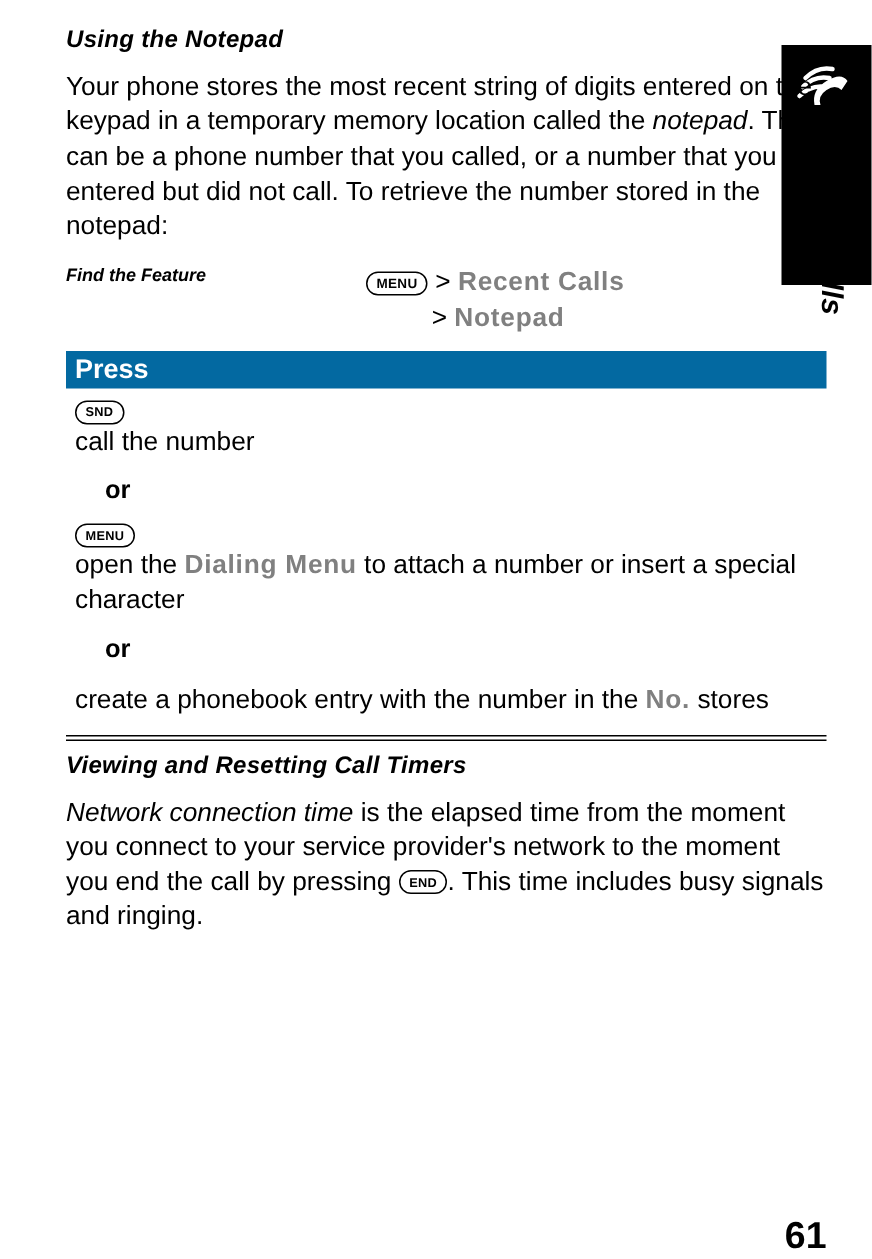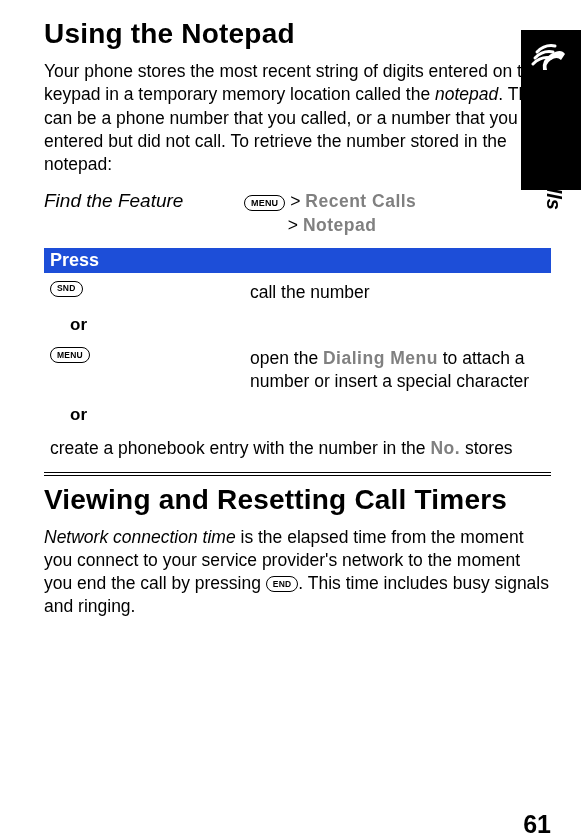--- a/index.html
+++ b/index.html
@@ -11,67 +11,69 @@
     background: #fff;
     color: #000;
   }
   .page {
     padding: 18px 30px 0 44px;
     position: relative;
   }
   h1.section-title {
     font-family: Arial, Helvetica, sans-serif;
     font-weight: 900;
-    font-size: 28px;
+    font-style: italic;
+    font-size: 16px;
     margin-bottom: 10px;
     letter-spacing: 0.2px;
   }
   p.body {
     font-size: 17.5px;
     line-height: 1.33;
     margin-bottom: 10px;
   }
   .feature-row {
     display: flex;
     margin: 14px 0 10px 0;
     align-items: flex-start;
   }
   .feature-label {
-    font-weight: 400;
+    font-weight: 700;
     font-style: italic;
-    font-size: 19px;
+    font-size: 12px;
     width: 200px;
     flex-shrink: 0;
   }
   .feature-path {
     font-size: 17.5px;
     line-height: 1.35;
   }
   .gt { font-style: normal; }
   .menu-text {
     font-family: Arial, Helvetica, sans-serif;
     font-weight: bold;
     color: #808080;
     letter-spacing: 0.5px;
   }
   .table-header {
     display: flex;
-    background: #1d4ed8;
+    background: #0369a1;
     color: #fff;
     font-weight: bold;
     font-size: 18px;
     padding: 2px 6px;
   }
   .col-press { width: 200px; flex-shrink: 0; }
   .col-to { flex: 1; }
   .table-row {
     display: flex;
     padding: 8px 6px;
     font-size: 17.5px;
     line-height: 1.3;
+    flex-direction: column;
   }
   .table-row .col-press { display:flex; align-items:flex-start;}
   .or-row {
     padding: 4px 6px 4px 26px;
     font-weight: bold;
     font-size: 17px;
   }
   .double-rule {
     border-top: 1px solid #000;
     border-bottom: 1px solid #000;

